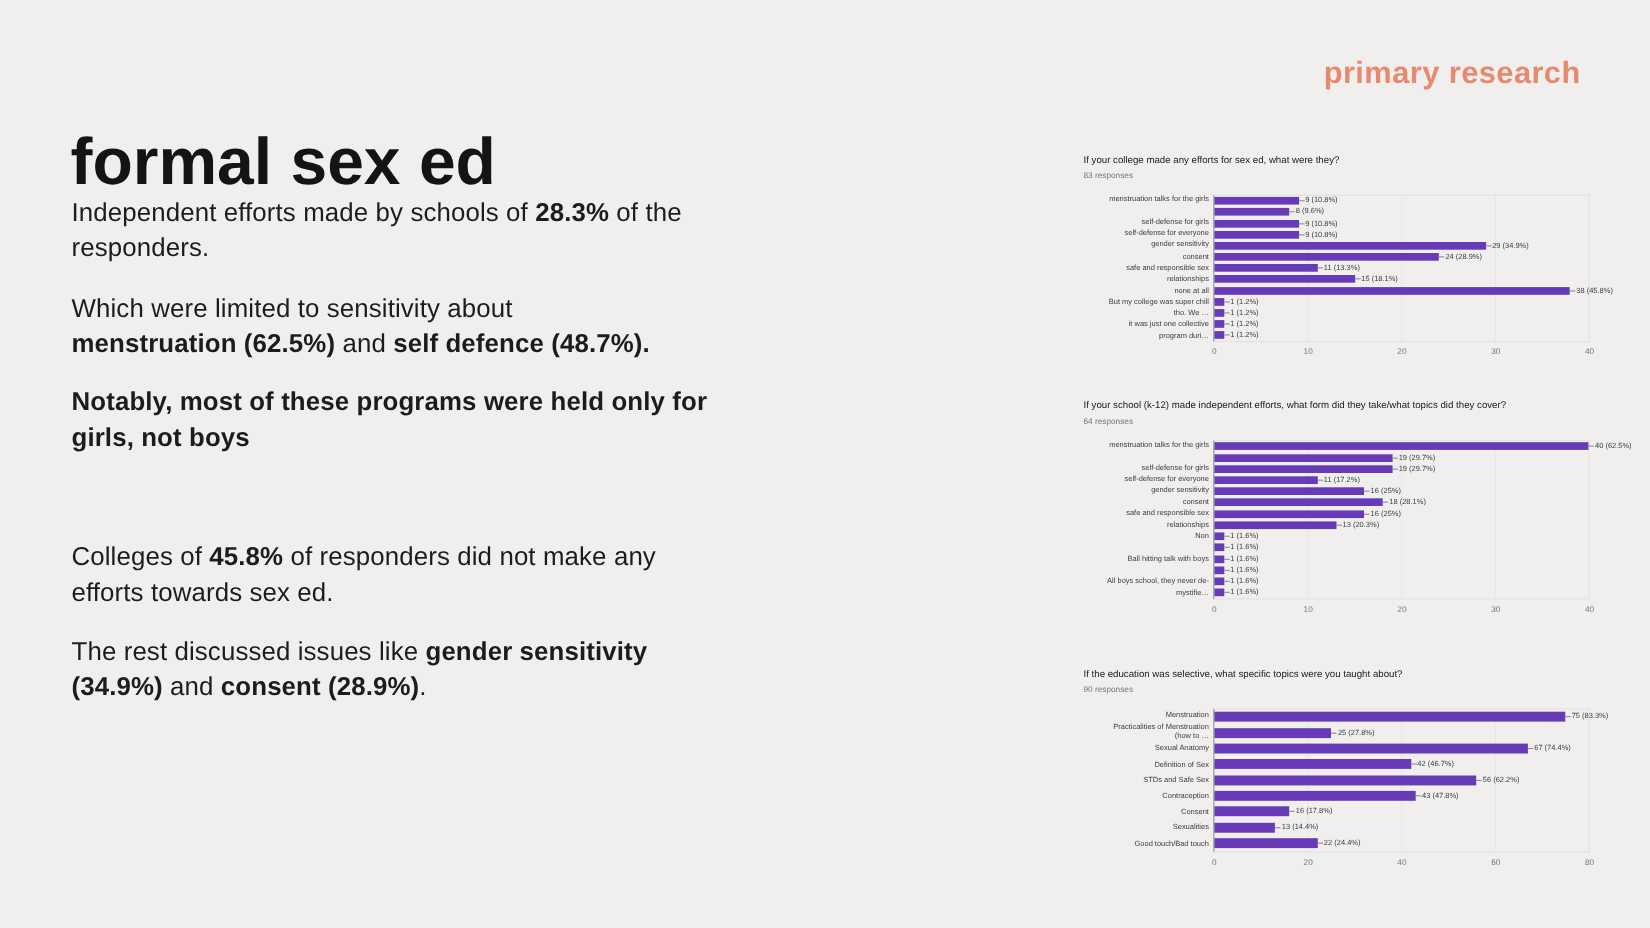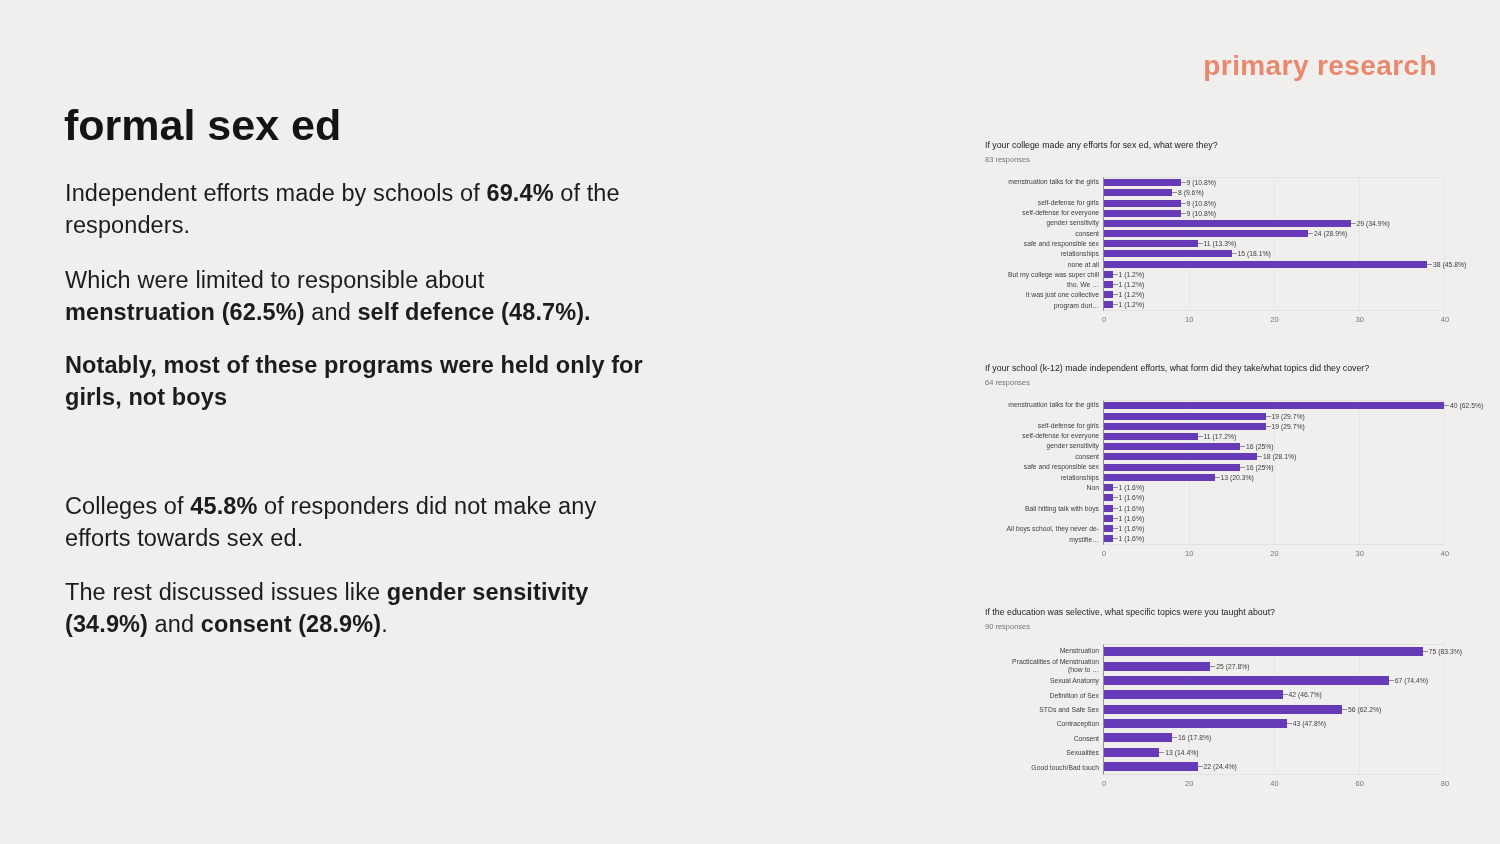--- a/index.html
+++ b/index.html
@@ -5,21 +5,21 @@
   html,body{margin:0;padding:0;}
   body{
     width:1500px;height:844px;position:relative;overflow:hidden;
     background:#f0efed;
     font-family:"Liberation Sans", sans-serif;
     -webkit-font-smoothing:antialiased;
   }
   
   .slide-title{
     position:absolute;left:64px;top:72px;
-    font-size:43px;font-weight:800;color:#141414;letter-spacing:0px;
+    font-size:60px;font-weight:800;color:#141414;letter-spacing:0px;
     font-family:"Liberation Sans", sans-serif;
   }
   .para{
     position:absolute;left:65px;width:680px;
     font-size:23.5px;line-height:31.5px;color:#1c1c1c;letter-spacing:0.1px;
   }
   .para b{font-weight:700;}
   .p1{top:178px}.p2{top:265px}.p3{top:350px;font-weight:700}.p4{top:491px}.p5{top:577px}
   
   .header-label{
@@ -51,22 +51,22 @@
   .conn{width:5px;height:1px;background:#8b9095;flex:none;}
   .bval{font-size:6.8px;color:#3c4043;white-space:nowrap;margin-left:1px;}
   .caxis{position:relative;height:13px;margin-left:119px;}
   .tick{position:absolute;transform:translateX(-50%);top:4px;font-size:7.5px;color:#757575;}
 </style>
 </head>
 <body style="background: rgb(240, 239, 237);">
 
 <h1 class="slide-title">formal sex ed</h1>
 
-<div class="para p1"><span>Independent efforts made by schools of </span><b>69.4%</b><span> of the</span><br><span>responders.</span></div>
-<div class="para p2"><span>Which were limited to responsible about</span><br><b>menstruation (62.5%)</b><span> and </span><b>self defence (48.7%).</b></div>
+<div class="para p1"><span>Independent efforts made by schools of </span><b>28.3%</b><span> of the</span><br><span>responders.</span></div>
+<div class="para p2"><span>Which were limited to sensitivity about</span><br><b>menstruation (62.5%)</b><span> and </span><b>self defence (48.7%).</b></div>
 <div class="para p3"><b>Notably, most of these programs were held only for</b><br><b>girls, not boys</b></div>
 <div class="para p4"><span>Colleges of </span><b>45.8%</b><span> of responders did not make any</span><br><span>efforts towards sex ed.</span></div>
 <div class="para p5"><span>The rest discussed issues like </span><b>gender sensitivity</b><br><b>(34.9%)</b><span> and </span><b>consent (28.9%)</b><span>.</span></div>
 
 <div class="header-label" style="color: rgb(232, 137, 111);">primary research</div>
 
 <section class="chart c0">
   <div class="ctitle">If your college made any efforts for sex ed, what were they?</div>
   <div class="csub">83 responses</div>
   <div class="cbody">

